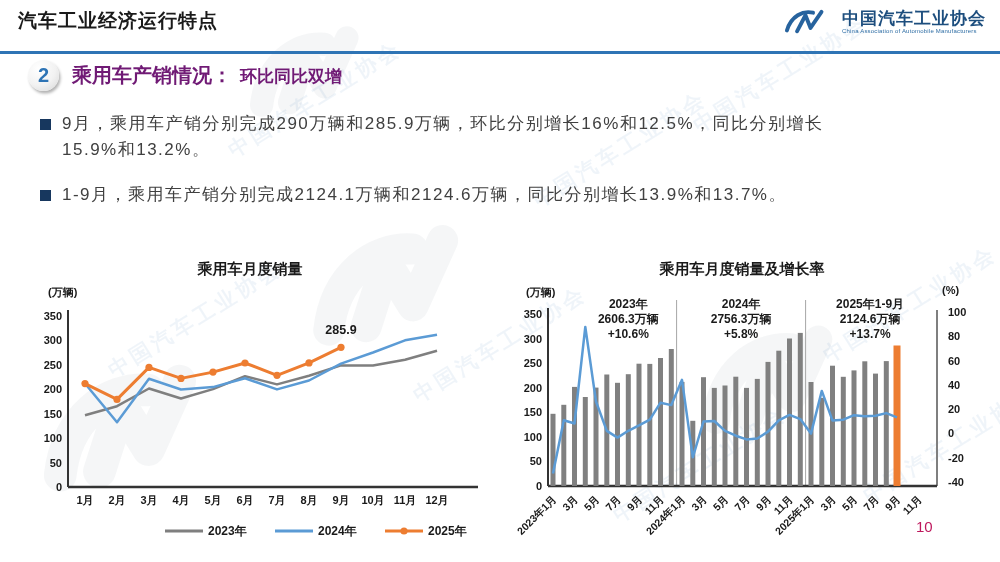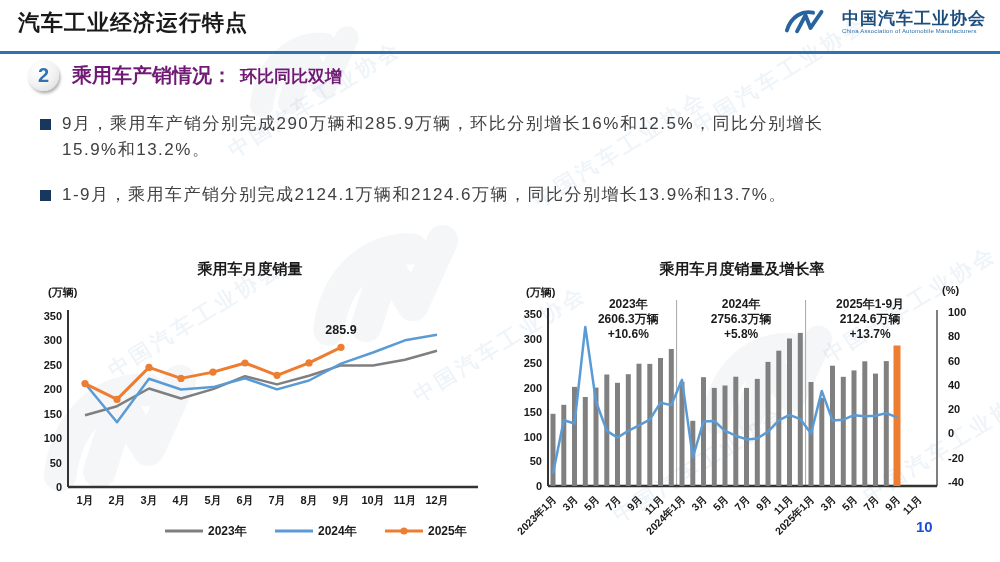--- a/index.html
+++ b/index.html
@@ -1,20 +1,20 @@
 <!DOCTYPE html>
 <html><head>
 <meta charset="utf-8">
 <style>
   html,body{margin:0;padding:0;background:#ddd;}
   .slide{position:relative;width:1000px;height:562px;background:#ffffff;overflow:hidden;
          font-family:"Liberation Sans","DejaVu Sans",sans-serif;}
   
   .hdr{position:absolute;top:0;left:0;right:0;height:50px;}
-  .hdr h1{position:absolute;left:18px;top:8px;margin:0;font-size:22px;font-weight:bold;
+  .hdr h1{position:absolute;left:18px;top:8px;margin:0;font-size:19px;font-weight:bold;
           color:#1a1a1a;letter-spacing:1px;}
   .logo{position:absolute;right:14px;top:6px;display:flex;align-items:center;gap:7px;}
   .cm-mark{width:54px;height:32px;}
   .cm-mark path{fill:none;stroke:#27639e;stroke-width:4.6;stroke-linecap:round;stroke-linejoin:round;}
   .logo-cn{font-size:17px;font-weight:bold;color:#1d4e7e;letter-spacing:1px;line-height:1.1;}
   .logo-en{font-size:6px;color:#2e6da4;white-space:nowrap;letter-spacing:0.2px;}
   .rule{position:absolute;top:51px;left:0;right:0;height:3px;background:#2e74b5;}
   
   .section-heading{position:absolute;top:60px;left:28px;display:flex;align-items:center;gap:13px;}
   .badge{width:31px;height:31px;border-radius:50%;
@@ -25,21 +25,21 @@
   .section-heading h2{margin:0;font-size:20px;font-weight:bold;color:#701a75;}
   .h-sub{font-size:17px;margin-left:8px;}
   
   .bullets{position:absolute;top:111px;left:40px;width:820px;}
   .bullet{display:flex;gap:11px;margin-bottom:18px;color:#404040;font-size:17px;
           line-height:1.55;letter-spacing:1.5px;}
   .bullet .sq{flex:none;width:11px;height:11px;background:#17375e;margin-top:8px;}
   .bullet p{margin:0;}
   
   .chart{position:absolute;}
-  .pagenum{position:absolute;left:916px;top:518px;color:#1d4ed8;font-size:15px;font-weight:bold;}
+  .pagenum{position:absolute;left:916px;top:518px;color:#be185d;font-size:15px;}
   
   .ct{font-size:15px;font-weight:bold;fill:#1a1a1a;}
   .cu{font-size:11px;font-weight:bold;fill:#1a1a1a;}
   .tk{font-size:11px;font-weight:bold;fill:#1a1a1a;}
   .xk{font-size:10.5px;font-weight:bold;fill:#1a1a1a;}
   .an{font-size:12px;font-weight:bold;fill:#1a1a1a;}
   .lg{font-size:12px;font-weight:bold;fill:#1a1a1a;}
   .pl{font-size:12.5px;font-weight:bold;fill:#1a1a1a;}
   
   .wm{position:absolute;color:#2e74b5;opacity:0.07;font-weight:bold;font-size:21px;

